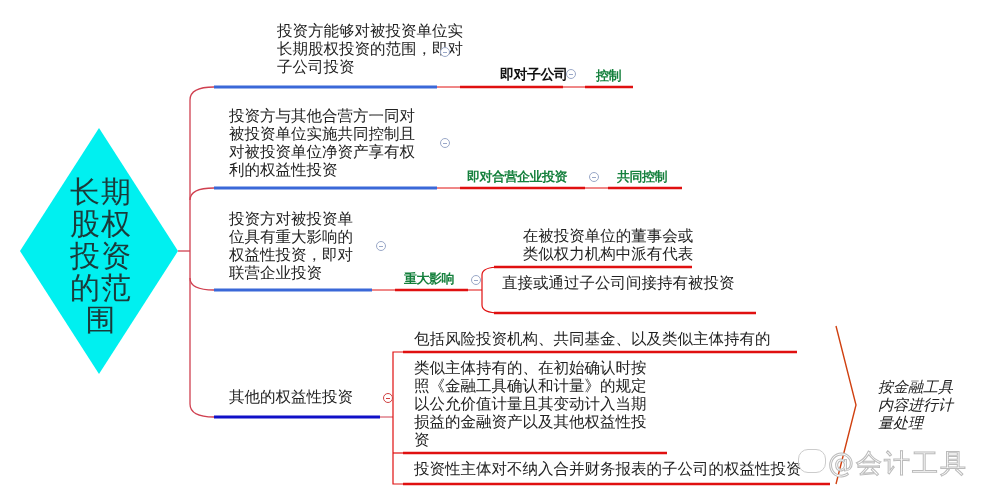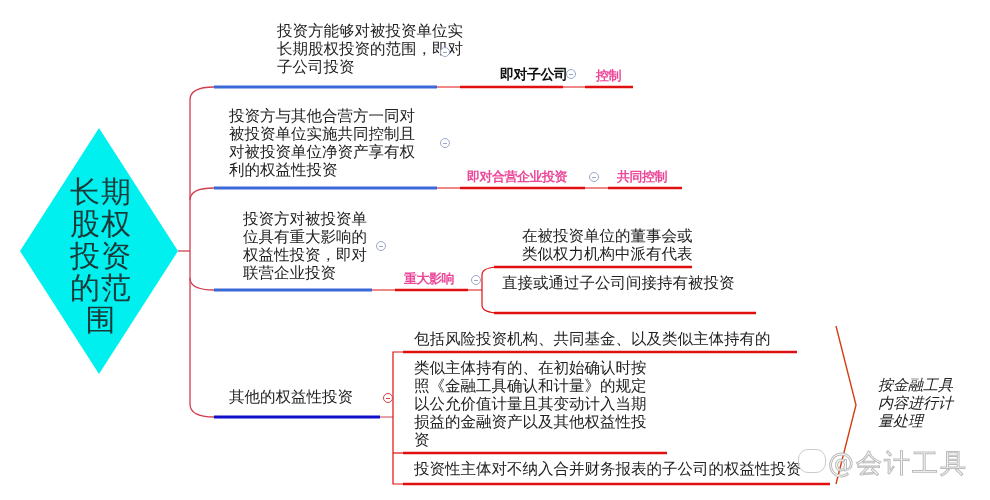--- a/index.html
+++ b/index.html
@@ -11,32 +11,32 @@
     position:absolute; left:20px; top:128px; width:158px; height:246px;
   }
   .root-text {
     position:absolute; left:66px; top:176px; width:70px;
     font-size:30px; line-height:32px; color:#1a3a3a; text-align:center;
     letter-spacing:1px; font-family:"DejaVu Serif","Liberation Serif",serif;
   }
   .t16 { font-size:15.5px; line-height:18px; color:#222; }
   .t14 { font-size:14px; line-height:16px; color:#111; font-weight:bold;
          font-family:"DejaVu Sans","Liberation Sans",sans-serif; letter-spacing:-0.5px; }
-  .t13 { font-size:13px; line-height:15px; color:#ec4899; font-weight:bold;
+  .t13 { font-size:13px; line-height:15px; color:#15803d; font-weight:bold;
          font-family:"DejaVu Sans","Liberation Sans",sans-serif; letter-spacing:-0.5px; }
   .collapse {
     position:absolute; width:8px; height:8px; border:1px solid #9aa8c8; border-radius:50%;
     background:#fff;
   }
   .collapse::after { content:""; position:absolute; left:2px; top:3.5px; width:4px; height:1px; background:#9aa8c8; }
   .collapse.red { border-color:#d04040; }
   .collapse.red::after { background:#d04040; }
   .note {
     font-style:italic; font-size:15px; line-height:18px; color:#222;
-    font-family:Liberation Mono, monospace;
+    font-family:Liberation Sans, sans-serif;
   }
   .watermark {
     font-size:26px; color:#fff; letter-spacing:2px;
     -webkit-text-stroke:1px #bbb; font-family:"DejaVu Sans","Liberation Sans",sans-serif;text-align:right;
   }
 </style>
 </head>
 <body>
 
 <svg class="lines" width="990" height="500">
@@ -96,30 +96,30 @@
   <div>投资方与其他合营方一同对</div>
   <div>被投资单位实施共同控制且</div>
   <div>对被投资单位净资产享有权</div>
   <div>利的权益性投资</div>
 </div>
 <div class="collapse" style="left:440px;top:138px;"></div>
 <div class="abs t13" style="left:467px;top:169px;">即对合营企业投资</div>
 <div class="collapse" style="left:589px;top:172px;"></div>
 <div class="abs t13" style="left:617px;top:169px;">共同控制</div>
 
-<div class="abs t16" style="left:243px;top:210px;width:160px;">
+<div class="abs t16" style="left:229px;top:210px;width:160px;">
   <div>投资方对被投资单</div>
   <div>位具有重大影响的</div>
   <div>权益性投资，即对</div>
   <div>联营企业投资</div>
 </div>
 <div class="collapse" style="left:376px;top:241px;"></div>
 <div class="abs t13" style="left:404px;top:271px;">重大影响</div>
 <div class="collapse" style="left:471px;top:275px;"></div>
-<div class="abs t16" style="left:522px;top:227px;width:260px;">
+<div class="abs t16" style="left:478px;top:227px;width:260px;text-align:center;">
   <div>在被投资单位的董事会或</div>
   <div>类似权力机构中派有代表</div>
 </div>
 <div class="abs t16" style="left:502px;top:274px;width:270px;">
   <div>直接或通过子公司间接持有被投资</div>
 </div>
 
 <div class="abs t16" style="left:229px;top:388px;">其他的权益性投资</div>
 <div class="collapse red" style="left:383px;top:393px;"></div>
 <div class="abs t16" style="left:414px;top:330px;">包括风险投资机构、共同基金、以及类似主体持有的</div>

